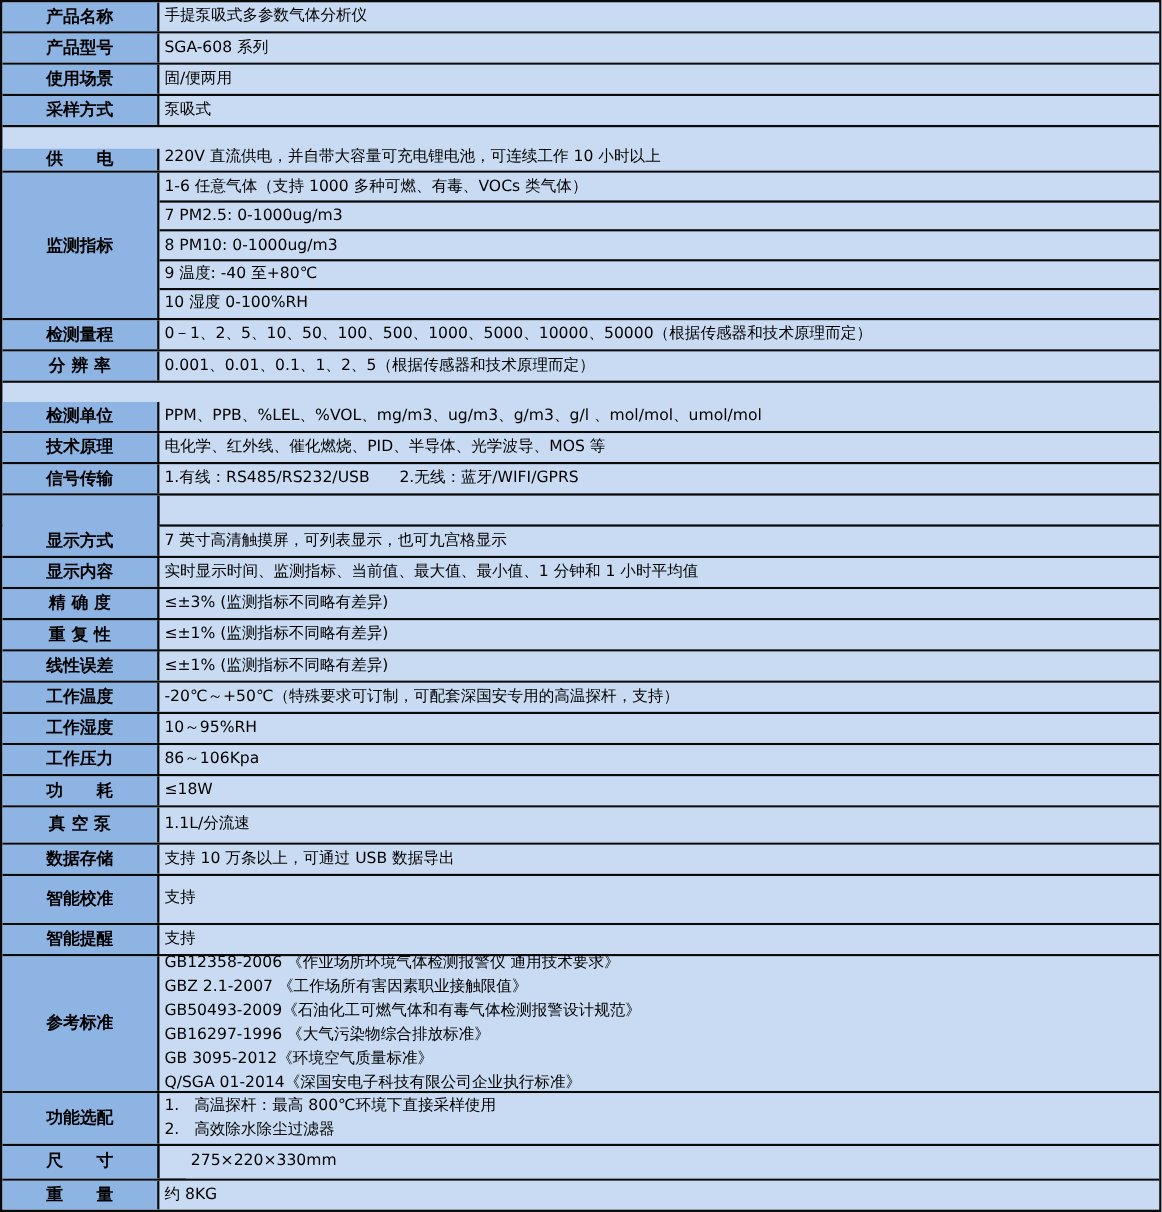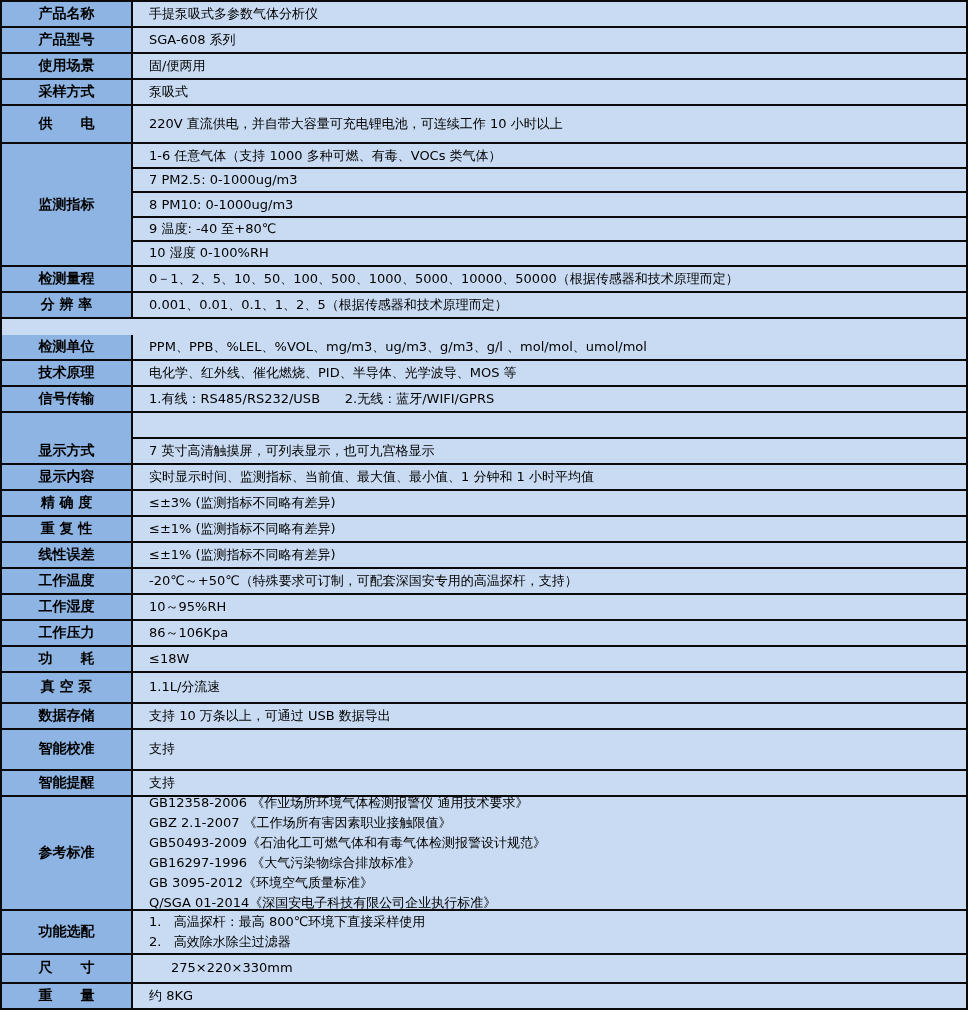--- a/index.html
+++ b/index.html
@@ -16,21 +16,21 @@
   .label-cell{
     flex:0 0 131px;box-sizing:border-box;width:131px;
     background:var(--label-bg,#8db4e2);
     border-right:2px solid var(--border-c,#000);
     display:flex;align-items:center;justify-content:center;
     font-weight:bold;font-size:14px;white-space:pre;text-align:center;
   }
   .value-col{flex:1;display:flex;flex-direction:column;min-width:0;}
   .value-cell{
     flex:1;display:flex;flex-direction:column;justify-content:center;
-    box-sizing:border-box;padding:2px 8px 2px 16px;
+    box-sizing:border-box;padding:2px 8px 2px 4px;
     background:var(--value-bg,#c9dbf2);
     border-bottom:2px solid var(--border-c,#000);
     font-size:13px;min-height:0;
   }
   .value-col .value-cell:last-child{border-bottom:none;}
   .value-line{white-space:pre-wrap;line-height:20px;}
   .value-cell.single .value-line{line-height:18px;}
 </style>
 </head>
 <body>
@@ -61,21 +61,21 @@
       </div>
     </div>
     <div class="row" style="height: 27.1px;">
       <div class="label-cell">采样方式</div>
       <div class="value-col">
         <div class="value-cell single">
           <div class="value-line">泵吸式</div>
         </div>
       </div>
     </div>
-    <div class="row" style="height: 41px;">
+    <div class="row" style="height: 41px; align-items: flex-end;">
       <div class="label-cell">供　　电</div>
       <div class="value-col">
         <div class="value-cell single">
           <div class="value-line">220V 直流供电，并自带大容量可充电锂电池，可连续工作 10 小时以上</div>
         </div>
       </div>
     </div>
     <div class="row" style="height: 135.5px;">
       <div class="label-cell">监测指标</div>
       <div class="value-col">

